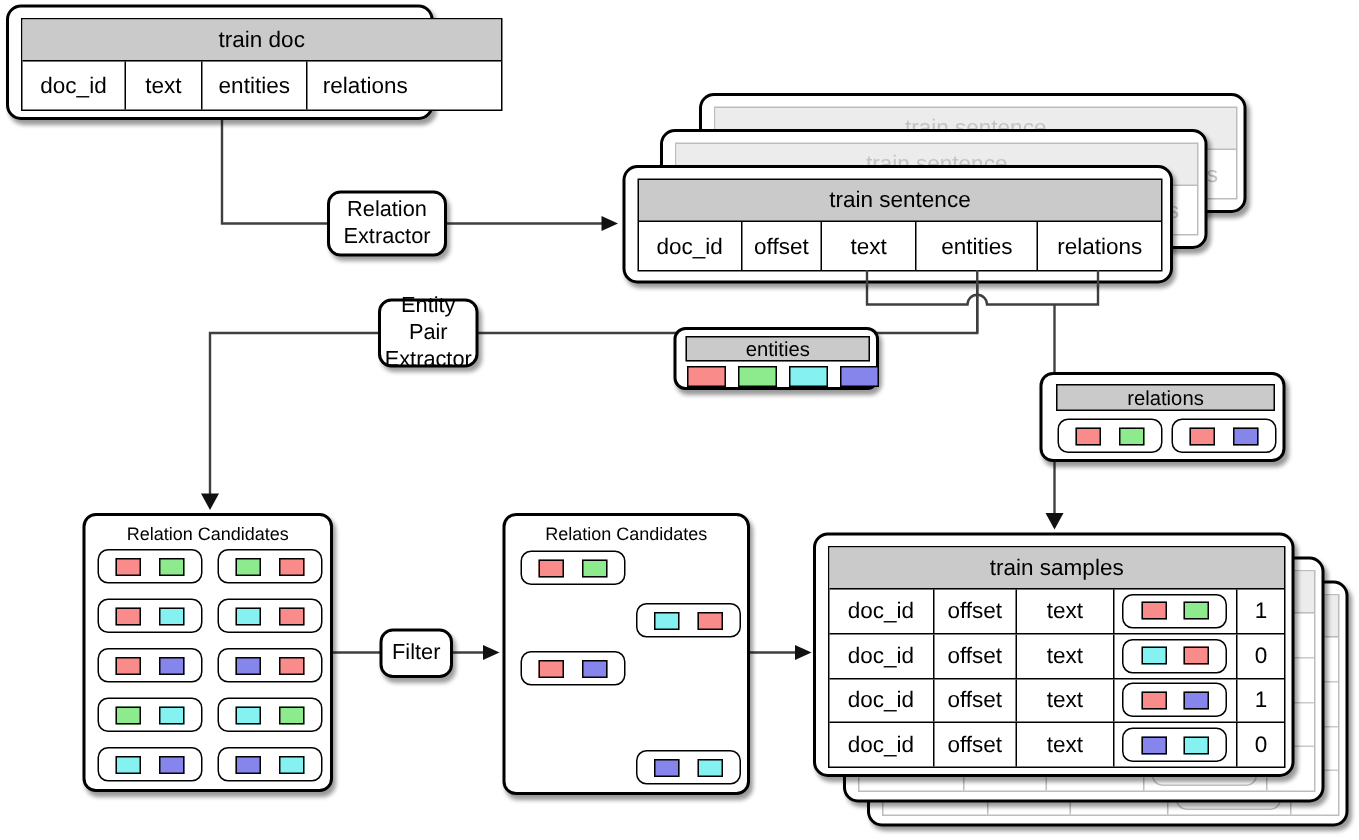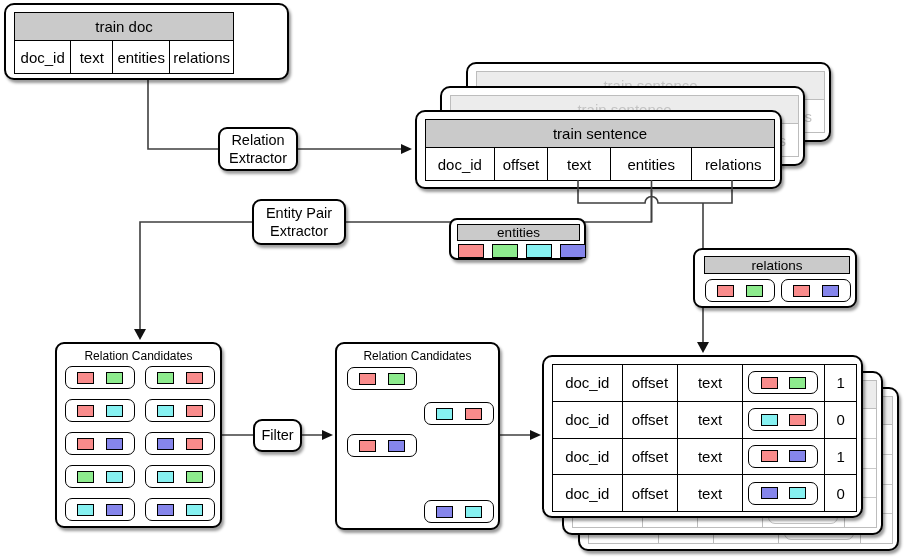--- a/index.html
+++ b/index.html
@@ -84,21 +84,21 @@
     <polygon class="arrow" points="541,435 530,430 530,440"></polygon>
   </svg>
 
   <svg id="wires-over" class="wires">
     <path class="wire" d="M578,180 V191"></path>
     <path class="wire" d="M651.5,180 V222"></path>
     <path class="wire" d="M732,180 V191"></path>
   </svg>
 
   <div class="box" style="left:4px;top:3px;width:285px;height:77px;z-index:10">
-    <div class="table" style="left:8px;top:7px;width:220px;height:62px">
+    <div class="table" style="left:8px;top:7px;width:321px;height:62px">
       <div class="thead">train doc</div>
       <div class="cells">
           <div class="cell" style="width: 69px;">doc_id</div>
           <div class="cell" style="width: 51px;">text</div>
           <div class="cell" style="width: 70px;">entities</div>
           <div class="cell" style="width: 77px;">relations</div>
         </div>
     </div>
   </div>
 
@@ -137,21 +137,21 @@
       <div class="cells">
           <div class="cell" style="width: 69px;">doc_id</div>
           <div class="cell" style="width: 54px;">offset</div>
           <div class="cell" style="width: 63px;">text</div>
           <div class="cell" style="width: 82px;">entities</div>
           <div class="cell" style="width: 82px;">relations</div>
         </div>
     </div>
   </div>
 
-  <div class="proc" style="left:252px;top:199px;width:94px;height:46px">
+  <div class="proc" style="left:252px;top:199px;width:67px;height:46px">
     <span>Entity Pair</span>
     <span>Extractor</span>
   </div>
 
   <div class="box chip" style="left:449px;top:218px;width:137px;height:42px;border-radius:8px">
     <div class="chip-head" style="left:6px;top:4px;width:123px;height:17px">entities</div>
     <div class="swrow" style="left:7px;top:24px">
         <span class="sw" style="background: rgb(249, 139, 139);"></span>
         <span class="sw" style="background: rgb(141, 235, 141);"></span>
         <span class="sw" style="background: rgb(134, 241, 241);"></span>
@@ -326,20 +326,21 @@
             <div class="cell" style="width: 83px;">
               <div class="pair ghost"></div>
             </div>
             <div class="cell" style="width: 31px;"></div>
           </div>
         </div>
     </div>
   </div>
   <div class="box z13" style="left:542px;top:355px;width:321px;height:163px">
     <div class="table" style="left:8px;top:7px;width:305px;height:148px">
+      <div class="thead">train samples</div>
       <div style="flex:1;display:flex;flex-direction:column">
           <div class="trow" style="flex: 1 1 0%;">
             <div class="cell" style="width: 70px;">doc_id</div>
             <div class="cell" style="width: 56px;">offset</div>
             <div class="cell" style="width: 65px;">text</div>
             <div class="cell samples-pair-cell" style="width: 83px;">
               <div class="pair">
                 <span class="sq" style="background: rgb(249, 139, 139);"></span>
                 <span class="sq" style="background: rgb(141, 235, 141);"></span>
               </div>

